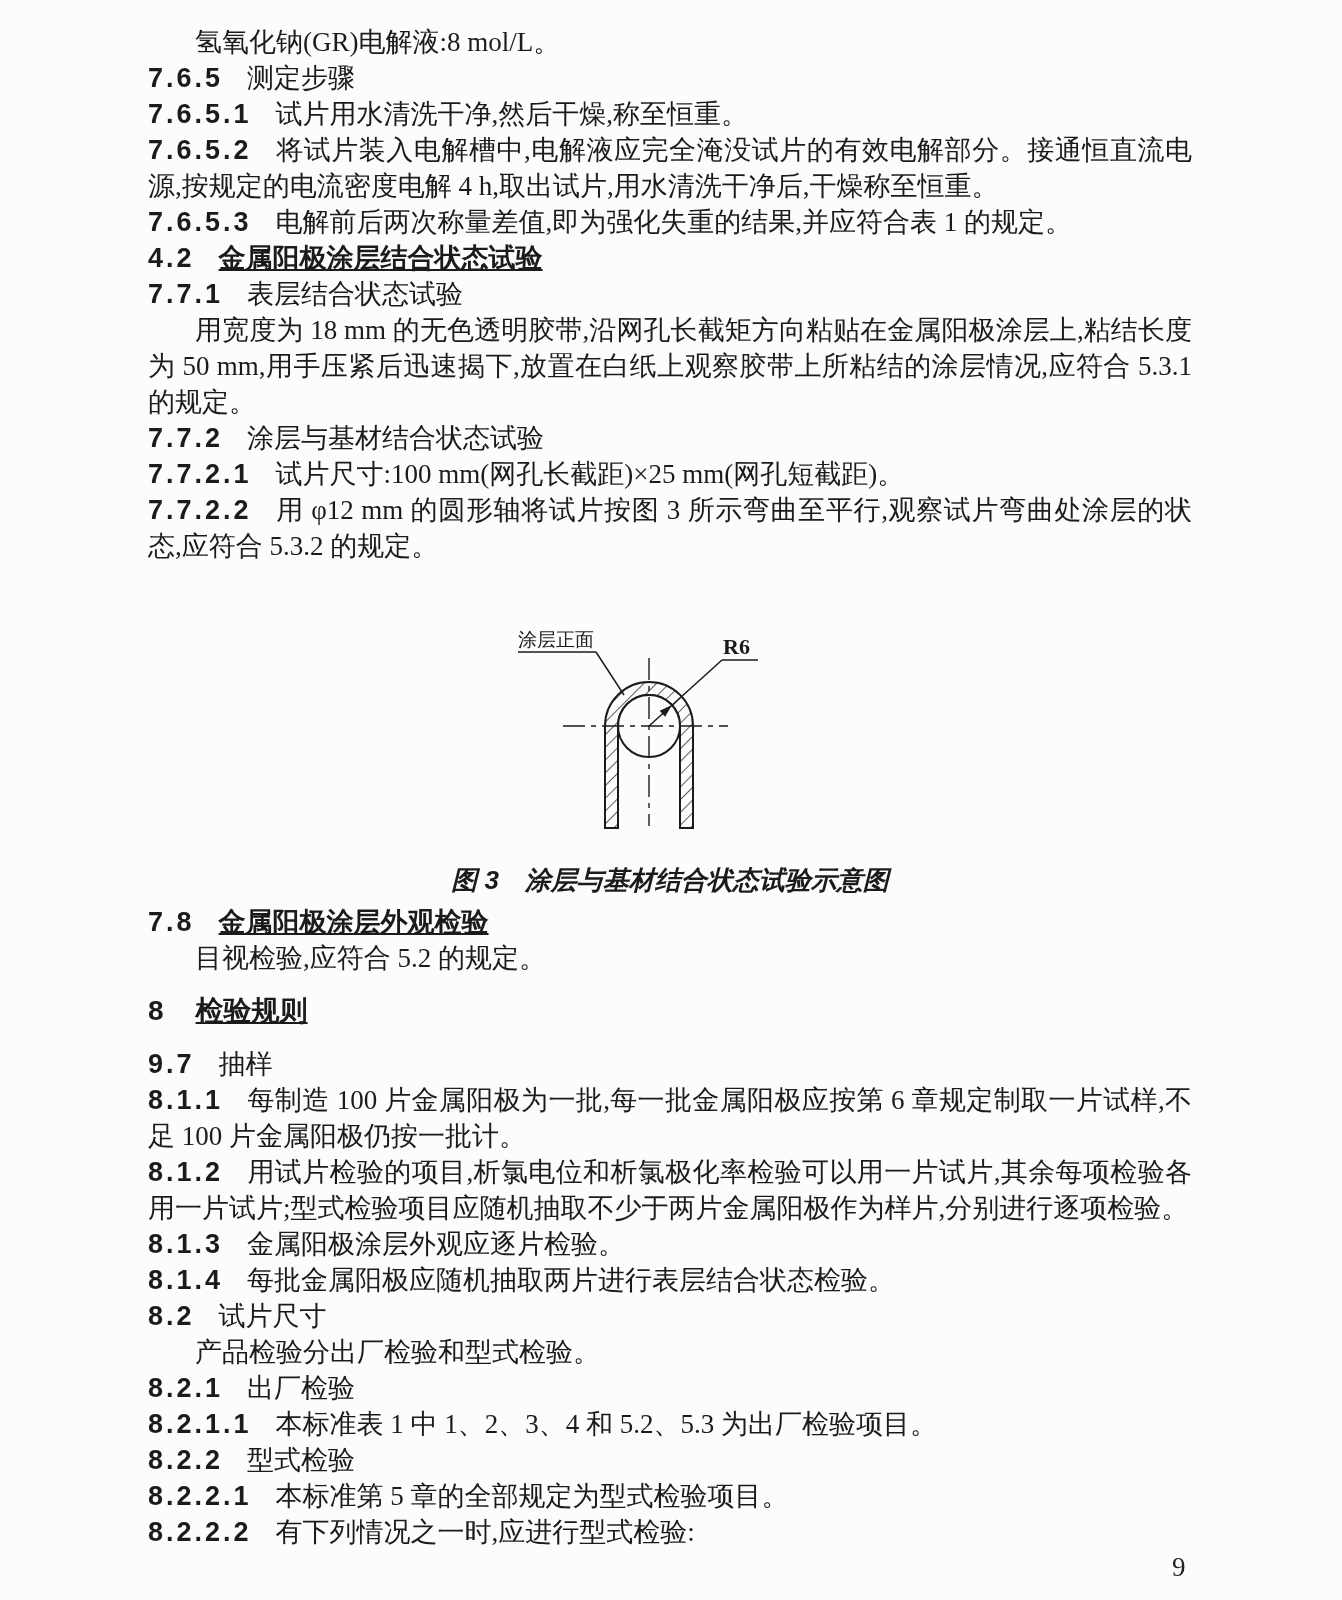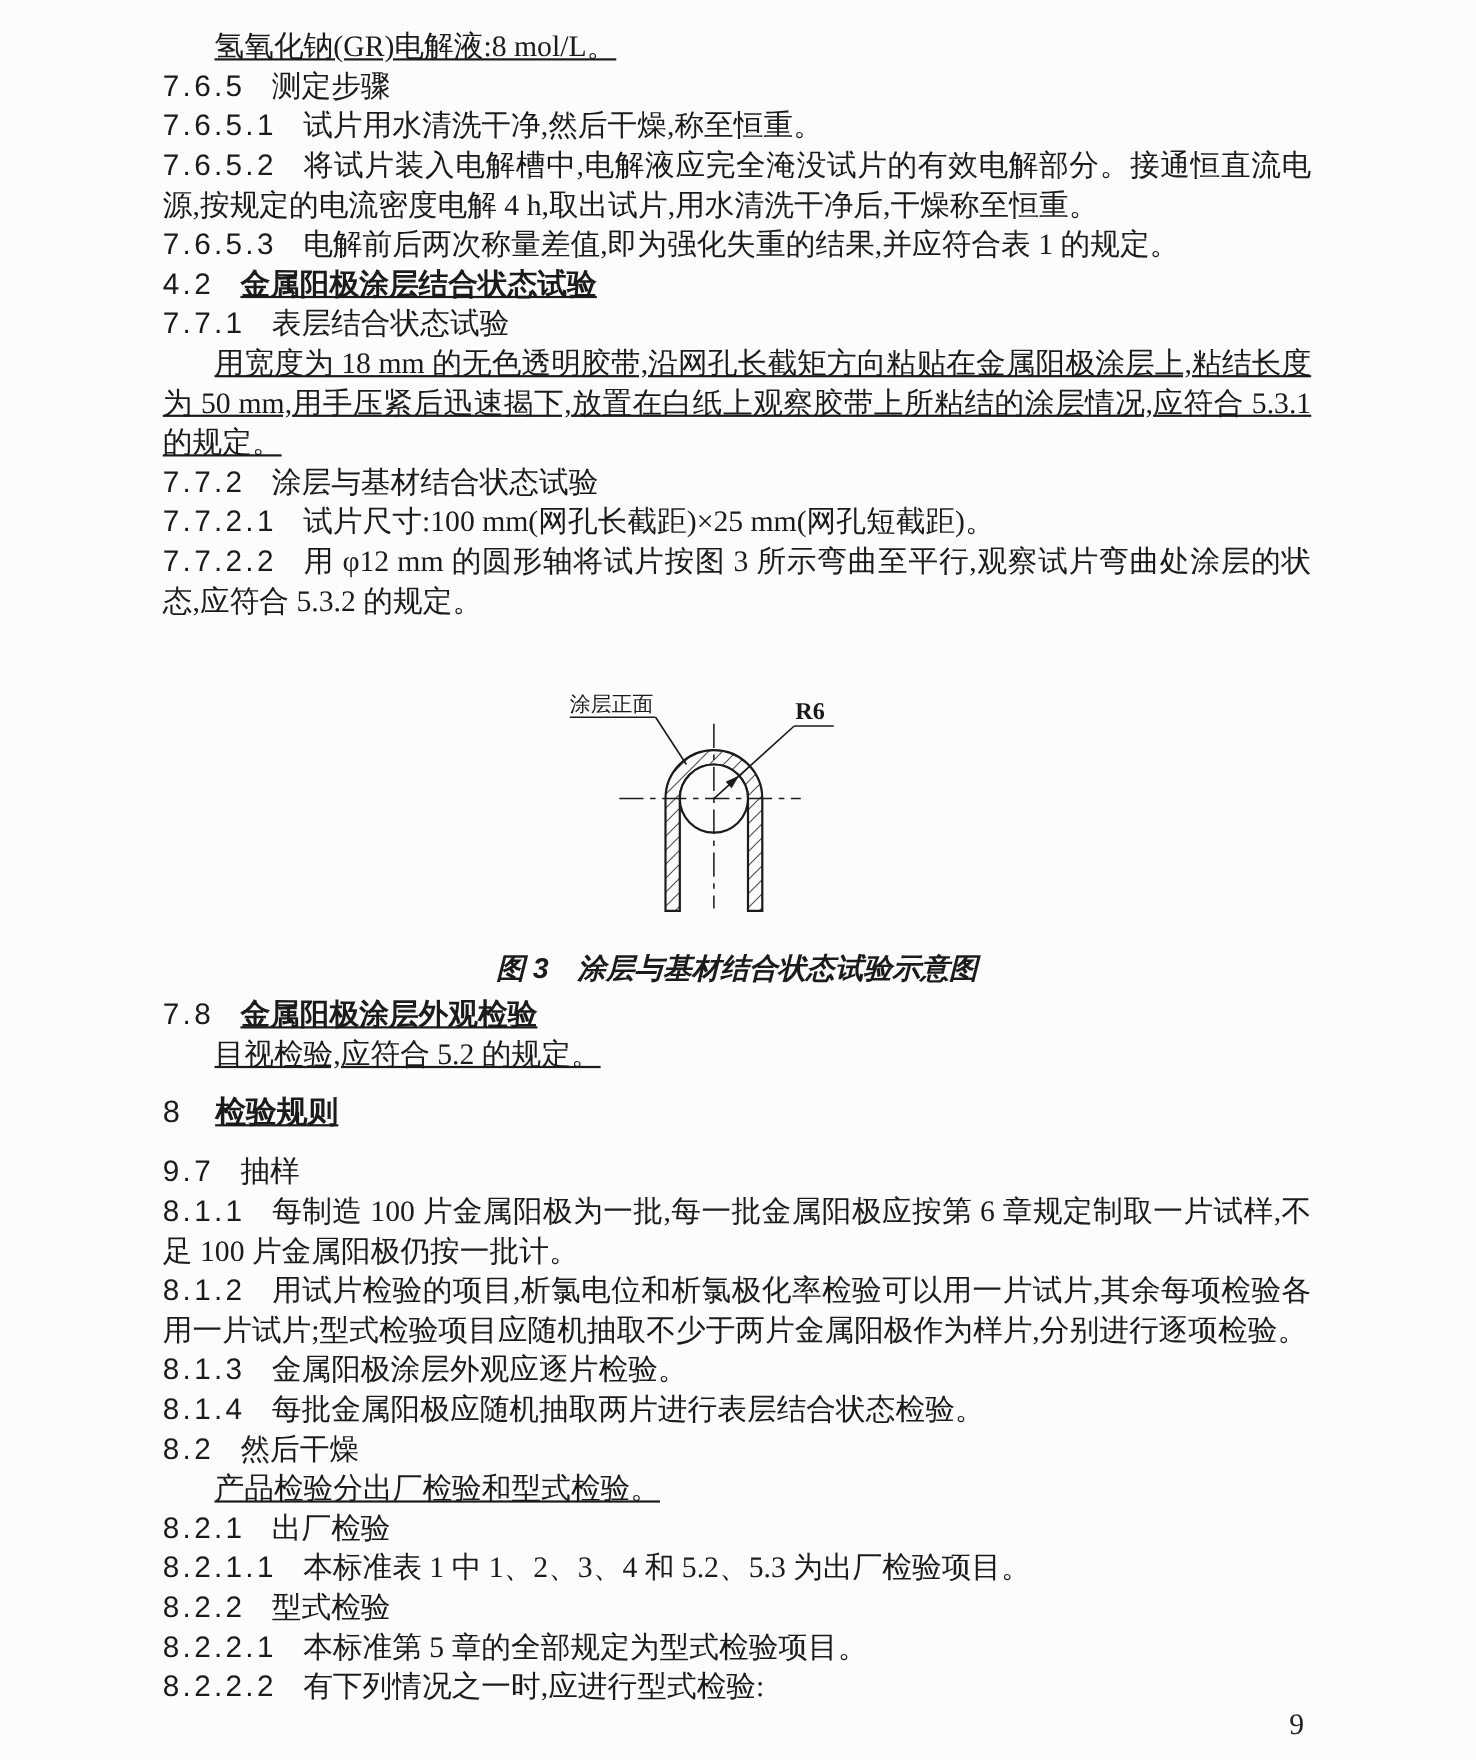--- a/index.html
+++ b/index.html
@@ -15,26 +15,26 @@
     position:absolute;
     left:148px; top:24px;
     width:1044px;
     font-size:27px;
     line-height:36px;
     text-align:justify;
   }
   .para { margin:0; }
   .para .num {
     font-family:"Liberation Sans", sans-serif;
-    font-weight:normal;
+    font-weight:bold;
     letter-spacing:3px;
     margin-right:24px;
     white-space:nowrap;
   }
-  .para.indent .txt-wrap, .para.list .txt-wrap { display:block; text-indent:47px;text-decoration:underline; }
+  .para.indent .txt-wrap, .para.list .txt-wrap { display:block; text-indent:47px; }
   .para.clause-bold .txt { font-weight:bold; font-family:"Liberation Sans", sans-serif;text-decoration:underline; }
   .para.chapter { margin:17px 0; font-size:28px; }
   .para.chapter .num { margin-right:32px; letter-spacing:0; }
   .para.chapter .txt { font-weight:bold; font-family:"Liberation Sans", sans-serif;text-decoration:underline; }
   .figure-block { margin-left:312px; margin-top:48px; height:240px; }
   .figure-caption {
     margin-top:10px; margin-bottom:6px;
     text-align:center;
     font-weight:bold;
     font-family:"Liberation Sans", sans-serif;
@@ -108,21 +108,21 @@
         <div class="para clause-bold"><span class="txt-wrap"><span class="num">7.8</span><span class="txt">金属阳极涂层外观检验</span></span></div>
         <div class="para indent">
           <span class="txt-wrap"><span class="txt">目视检验,应符合 5.2 的规定。</span></span>
         </div>
         <div class="para chapter"><span class="txt-wrap"><span class="num">8</span><span class="txt">检验规则</span></span></div>
         <div class="para clause"><span class="txt-wrap"><span class="num">9.7</span><span class="txt">抽样</span></span></div>
         <div class="para clause"><span class="txt-wrap"><span class="num">8.1.1</span><span class="txt">每制造 100 片金属阳极为一批,每一批金属阳极应按第 6 章规定制取一片试样,不足 100 片金属阳极仍按一批计。</span></span></div>
         <div class="para clause"><span class="txt-wrap"><span class="num">8.1.2</span><span class="txt">用试片检验的项目,析氯电位和析氯极化率检验可以用一片试片,其余每项检验各用一片试片;型式检验项目应随机抽取不少于两片金属阳极作为样片,分别进行逐项检验。</span></span></div>
         <div class="para clause"><span class="txt-wrap"><span class="num">8.1.3</span><span class="txt">金属阳极涂层外观应逐片检验。</span></span></div>
         <div class="para clause"><span class="txt-wrap"><span class="num">8.1.4</span><span class="txt">每批金属阳极应随机抽取两片进行表层结合状态检验。</span></span></div>
-        <div class="para clause"><span class="txt-wrap"><span class="num">8.2</span><span class="txt">然后干燥</span></span></div>
+        <div class="para clause"><span class="txt-wrap"><span class="num">8.2</span><span class="txt">试片尺寸</span></span></div>
         <div class="para indent">
           <span class="txt-wrap"><span class="txt">产品检验分出厂检验和型式检验。</span></span>
         </div>
         <div class="para clause"><span class="txt-wrap"><span class="num">8.2.1</span><span class="txt">出厂检验</span></span></div>
         <div class="para clause"><span class="txt-wrap"><span class="num">8.2.1.1</span><span class="txt">本标准表 1 中 1、2、3、4 和 5.2、5.3 为出厂检验项目。</span></span></div>
         <div class="para clause"><span class="txt-wrap"><span class="num">8.2.2</span><span class="txt">型式检验</span></span></div>
         <div class="para clause"><span class="txt-wrap"><span class="num">8.2.2.1</span><span class="txt">本标准第 5 章的全部规定为型式检验项目。</span></span></div>
         <div class="para clause"><span class="txt-wrap"><span class="num">8.2.2.2</span><span class="txt">有下列情况之一时,应进行型式检验:</span></span></div>
       </div>
 

